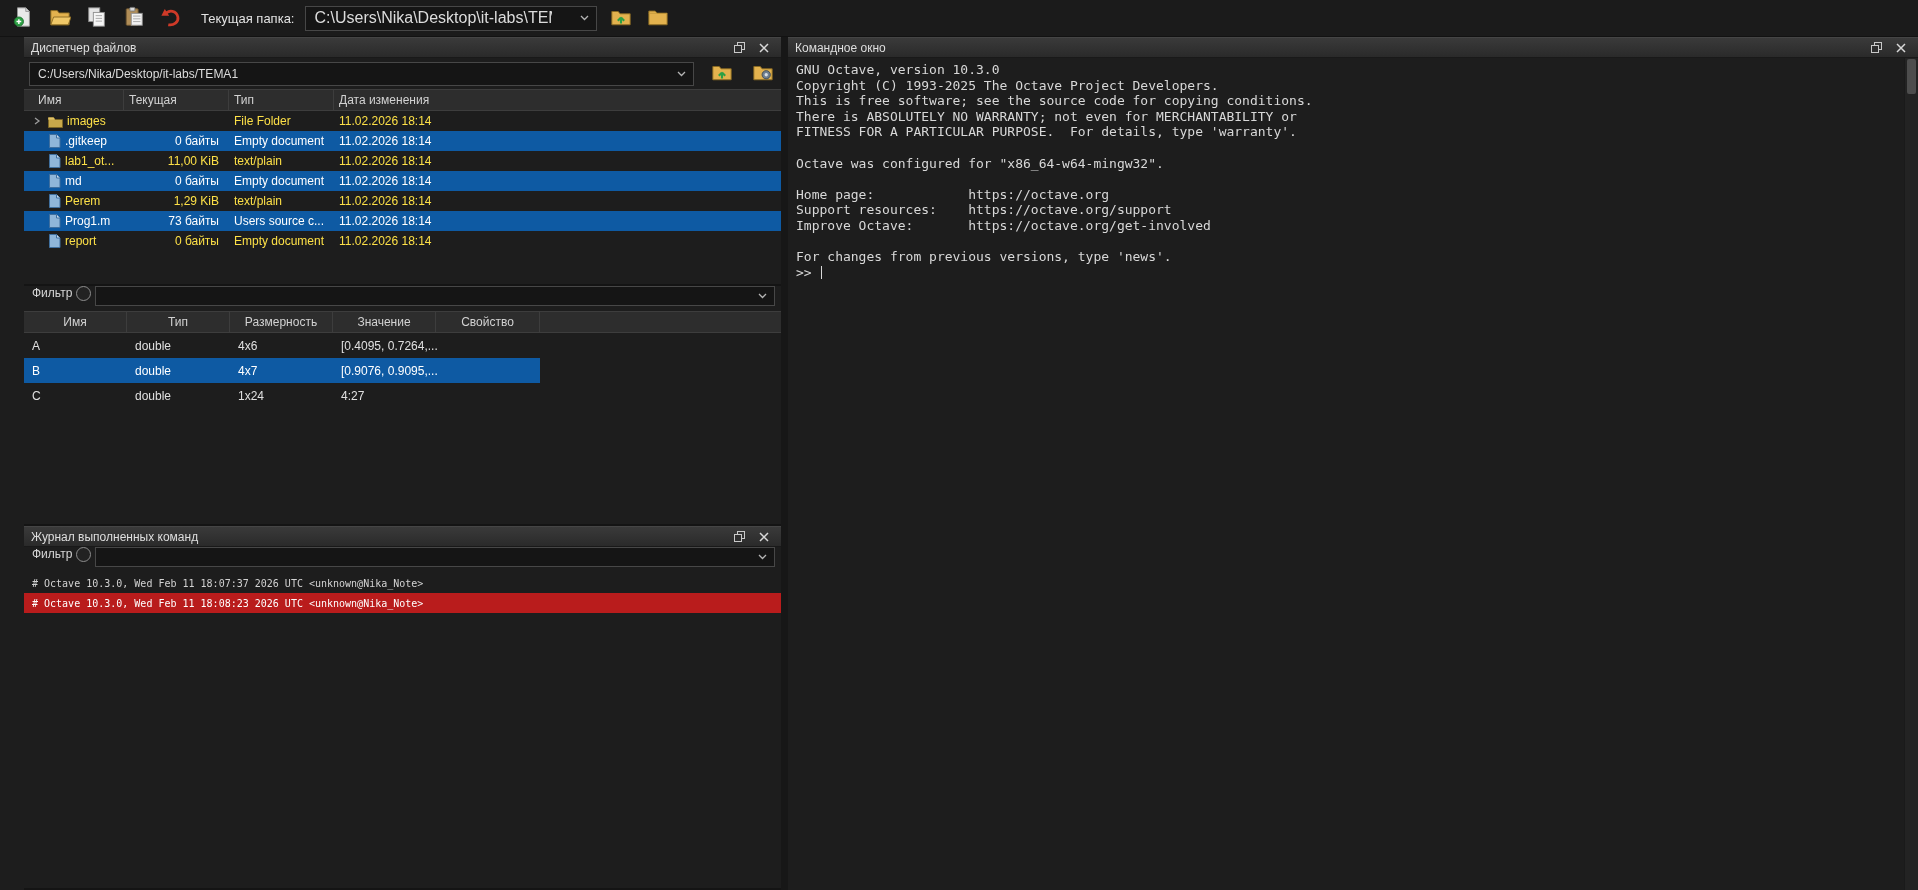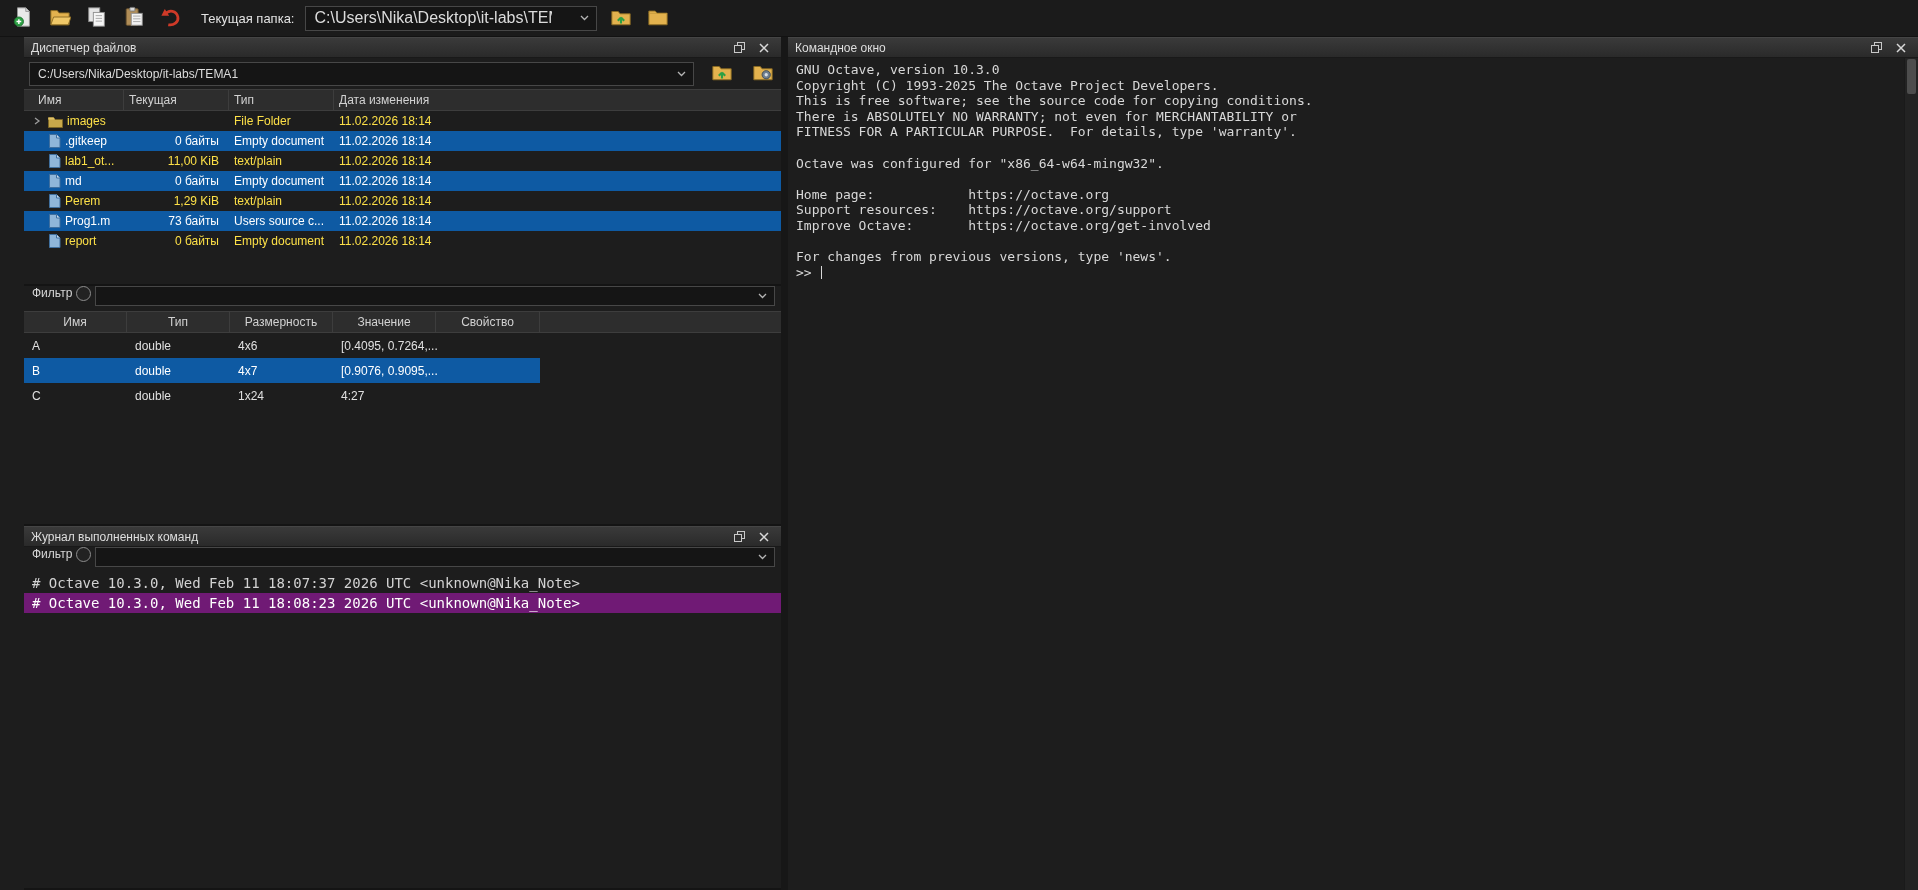--- a/index.html
+++ b/index.html
@@ -91,23 +91,23 @@
   .ws-header .hcell { justify-content: center; padding-left: 0; }
   .ws-rows { flex: 1; overflow: hidden; }
   .ws-row { width: 516px; height: 25px; display: grid; grid-template-columns: 103px 103px 103px 103px 104px; align-items: center; color: #e0e0e0; }
   .ws-row.selected { background: #0e5aa3; color: #fff; }
   .wcell { padding-left: 8px; white-space: nowrap; }
 
   
   .hist-rows { flex: 1; overflow: hidden; padding-top: 1px; }
   .hist-row {
     height: 20px; display: flex; align-items: center; padding-left: 8px;
-    font-family: "DejaVu Sans Mono", monospace; font-size: 14px; color: #d2d2d2; white-space: pre;
-  }
-  .hist-row.selected { background: #701a75; color: #fff; }
+    font-family: "DejaVu Sans Mono", monospace; font-size: 10px; color: #d2d2d2; white-space: pre;
+  }
+  .hist-row.selected { background: #b91c1c; color: #fff; }
 
   
   .cw-wrap { flex: 1; position: relative; display: flex; min-height: 0; }
   .cw-body {
     flex: 1; padding: 4px 4px 0 8px; overflow: hidden;
     font-family: "DejaVu Sans Mono", monospace; font-size: 13px; line-height: 15.6px; color: #d8d8d8;
   }
   .cw-text { font: inherit; white-space: pre; }
   .prompt-line { display: flex; align-items: center; height: 15.6px; }
   .cursor { display: inline-block; width: 1.5px; height: 13px; background: #d8d8d8; margin-left: 9px; }

